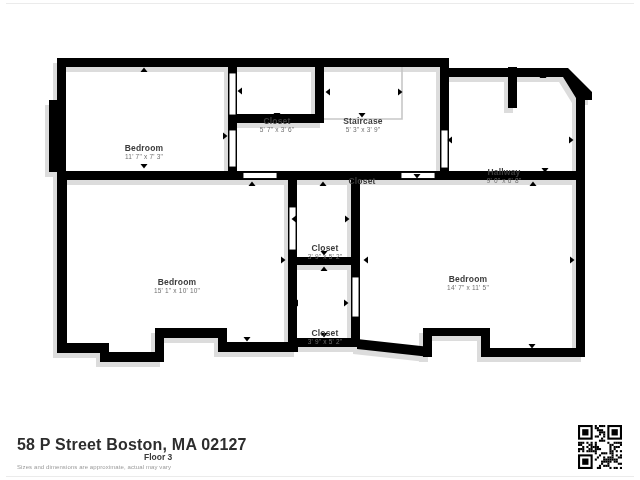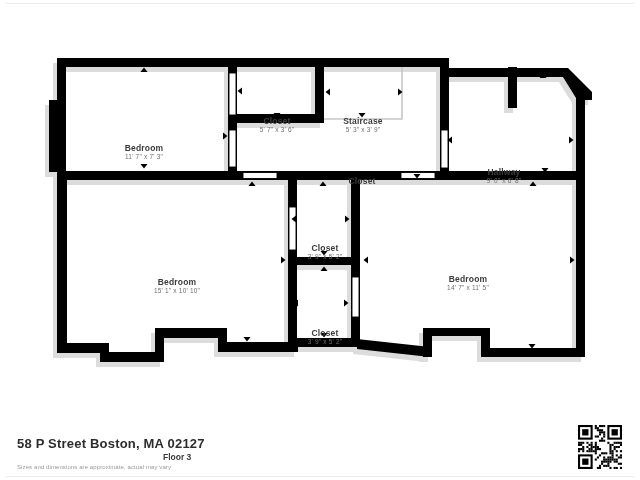--- a/index.html
+++ b/index.html
@@ -16,24 +16,24 @@
   .door-slot{fill:#ffffff;stroke:#000000;stroke-width:0.9;}
   .stair-line{stroke:#c7c7c7;stroke-width:1.6;fill:none;}
   .marker{fill:#000000;}
   .room-label{
     position:absolute;transform:translate(-50%,-50%);
     text-align:center;white-space:nowrap;pointer-events:none;margin-top:36px;
   }
   .room-name{font-size:8.5px;font-weight:bold;color:#3c3c3c;letter-spacing:0.2px;line-height:10px;}
   .room-dims{font-size:6.5px;color:#6f6f6f;letter-spacing:0.2px;line-height:8px;}
   .footer-address{
-    position:absolute;left:17px;top:436px;font-size:13px;font-weight:bold;color:#2d2d2d;letter-spacing:0.2px;
+    position:absolute;left:17px;top:436px;font-size:16px;font-weight:bold;color:#2d2d2d;letter-spacing:0.2px;
   }
   .footer-floor{
-    position:absolute;left:163px;top:452px;font-size:8.5px;font-weight:bold;color:#3a3a3a;
+    position:absolute;left:144px;top:452px;font-size:8.5px;font-weight:bold;color:#3a3a3a;
   }
   .footer-disclaimer{
     position:absolute;left:17px;top:464px;font-size:6px;color:#9a9a9a;letter-spacing:0.1px;
   }
   #qr{position:absolute;left:578px;top:425px;}
 </style>
 </head>
 <body>
 
 <div class="page-edge edge-top"></div>

